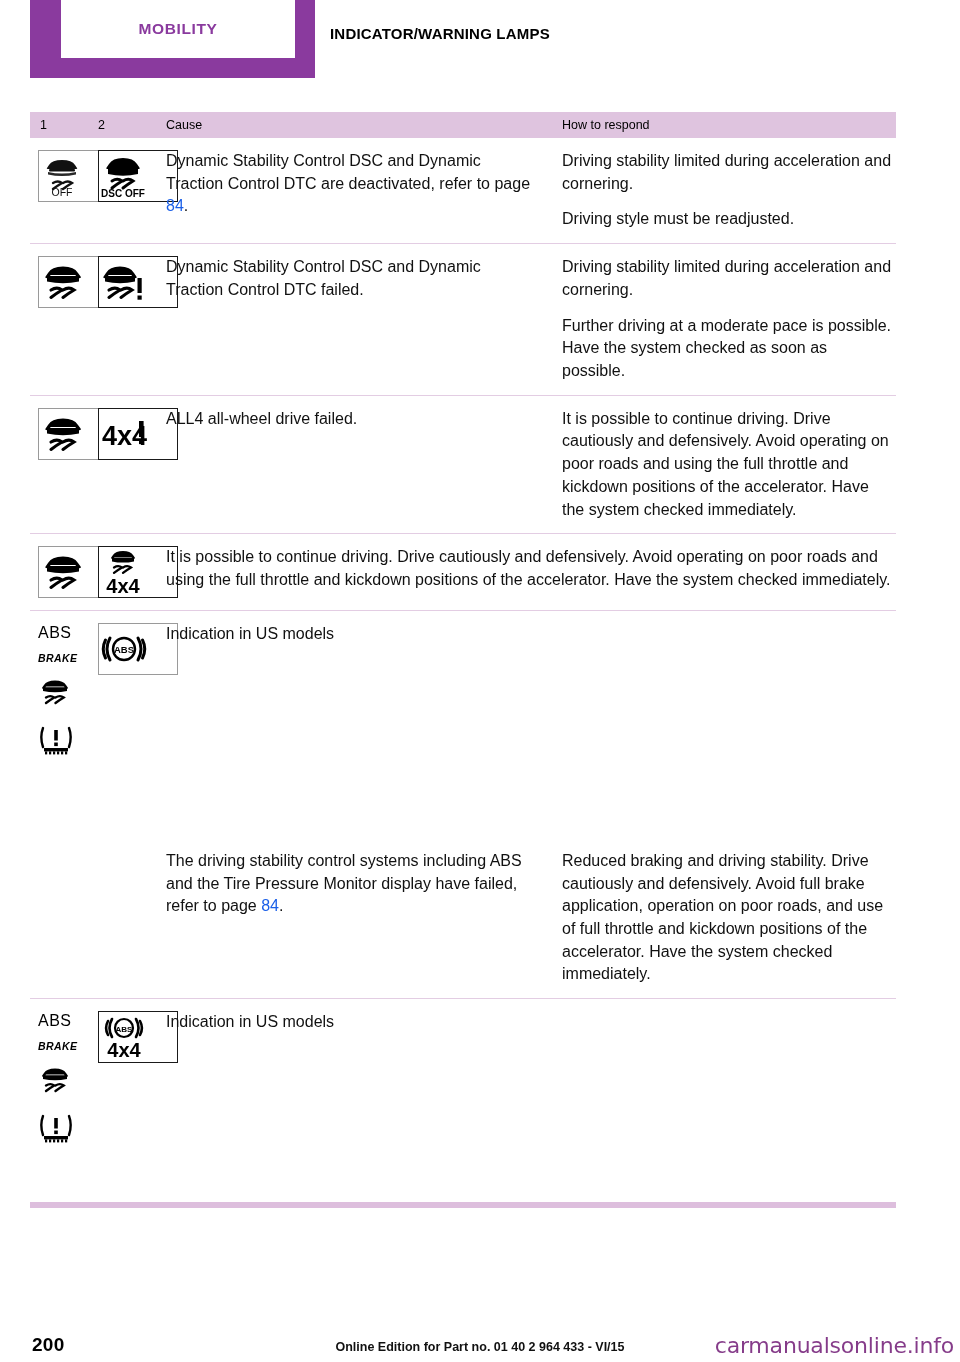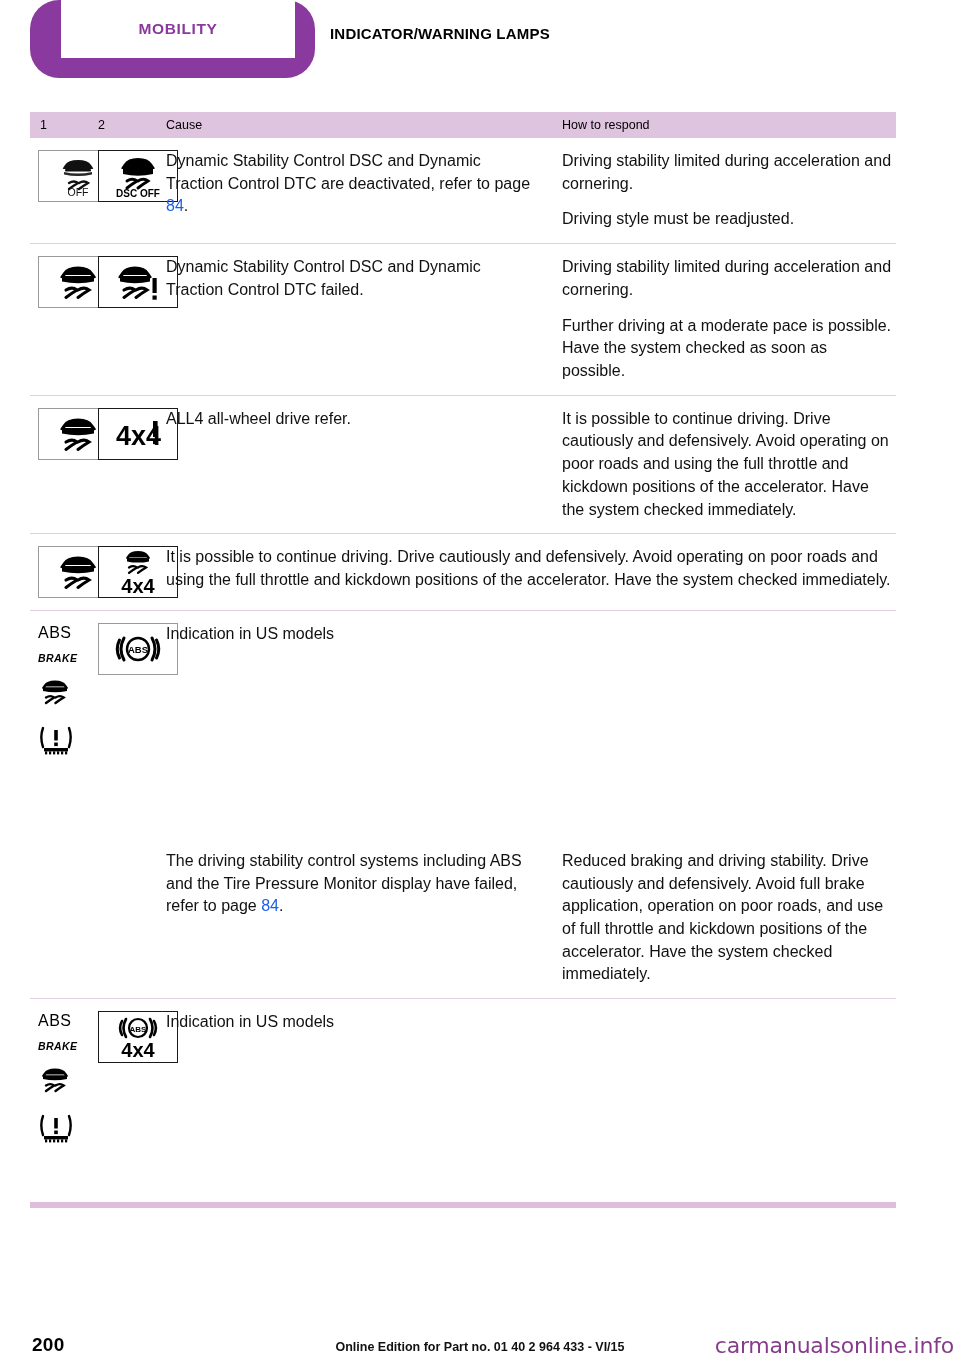--- a/index.html
+++ b/index.html
@@ -22,21 +22,20 @@
     height: 78px;
   }
   .header-tab {
     position: absolute;
     left: 30px;
     top: 0;
     width: 285px;
     height: 78px;
     background: #8A3A9E;
     box-sizing: border-box;
-    border-radius: 29px;
   }
   .header-tab-inner {
     position: absolute;
     left: 31px;
     top: 0;
     right: 20px;
     height: 58px;
     background: #ffffff;
     display: flex;
     align-items: center;
@@ -104,21 +103,20 @@
 
   
   .icon-box {
     width: 80px;
     height: 52px;
     border: 1.4px solid #9a9a9a;
     background: #fff;
     box-sizing: border-box;
     display: flex;
     align-items: center;
-    justify-content: center;
     overflow: hidden;
   }
   .icon-box.strong { border-color: #1a1a1a; }
   .icon-box svg { display: block; }
 
   
   .abs-stack {
     display: flex;
     flex-direction: column;
     align-items: flex-start;
@@ -303,21 +301,21 @@
     <div class="cell-icon2">
       <div class="icon-box strong">
         <svg width="50" height="40" viewBox="0 0 50 40">
           <text x="3" y="31" font-family="'Liberation Sans',sans-serif" font-size="27" font-weight="bold" fill="#000">4x4</text>
           <rect x="40" y="7" width="4.6" height="16" fill="#000"></rect>
           <rect x="40" y="25.5" width="4.6" height="4.6" fill="#000"></rect>
         </svg>
       </div>
     </div>
     <div class="cell-cause body-text">
-      <p>ALL4 all-wheel drive refer.</p>
+      <p>ALL4 all-wheel drive failed.</p>
     </div>
     <div class="cell-respond body-text">
       <p>It is possible to continue driving. Drive cautiously and defensively. Avoid operating on poor roads and using the full throttle and kickdown positions of the accelerator. Have the system checked immediately.</p>
     </div>
   </div>
 
   <div class="trow">
     <div class="cell-icon1">
       <div class="icon-box">
         <svg width="48" height="44" viewBox="0 0 48 44">

